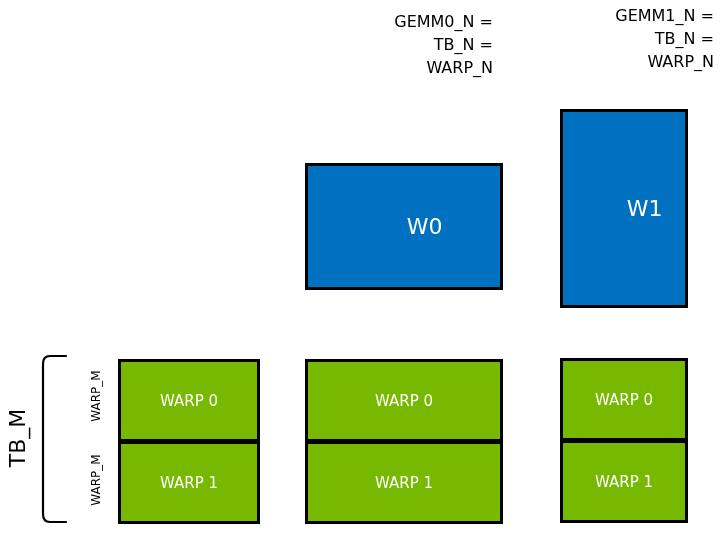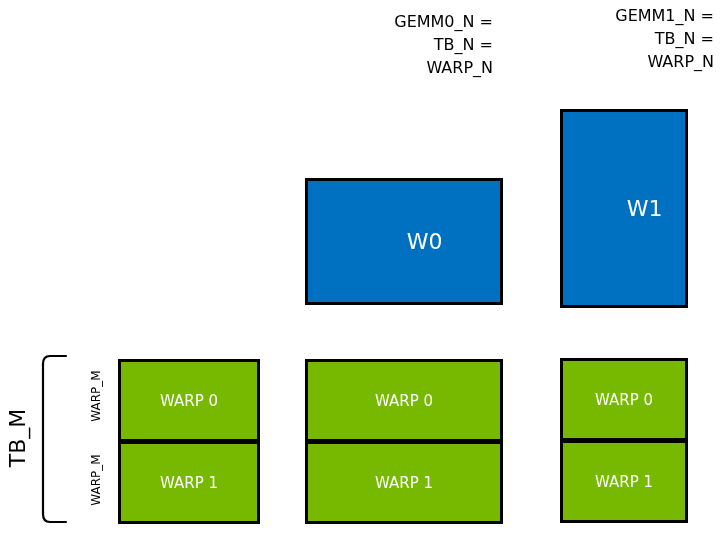--- a/index.html
+++ b/index.html
@@ -62,21 +62,21 @@
 
 <div class="canvas">
 
   <div class="hdr" style="left:293px; top:10px;">GEMM0_N =
 TB_N =
 WARP_N</div>
   <div class="hdr" style="left:514px; top:4px;">GEMM1_N =
 TB_N =
 WARP_N</div>
 
-  <div class="bluebox" style="left:305px; top:178px; width:198px; height:127px;">
+  <div class="bluebox" style="left:305px; top:163px; width:198px; height:127px;">
     <span>W0</span>
   </div>
   <div class="bluebox" style="left:560px; top:109px; width:128px; height:199px;">
     <span>W1</span>
   </div>
 
   <svg class="bracket" style="left:38px; top:352px;" width="32" height="174" viewBox="0 0 32 174">
     <path d="M 28 4 L 12 4 Q 5 4 5 12 L 5 162 Q 5 170 12 170 L 28 170" fill="none" stroke="#000000" stroke-width="2.2" stroke-linecap="round"></path>
   </svg>
 

